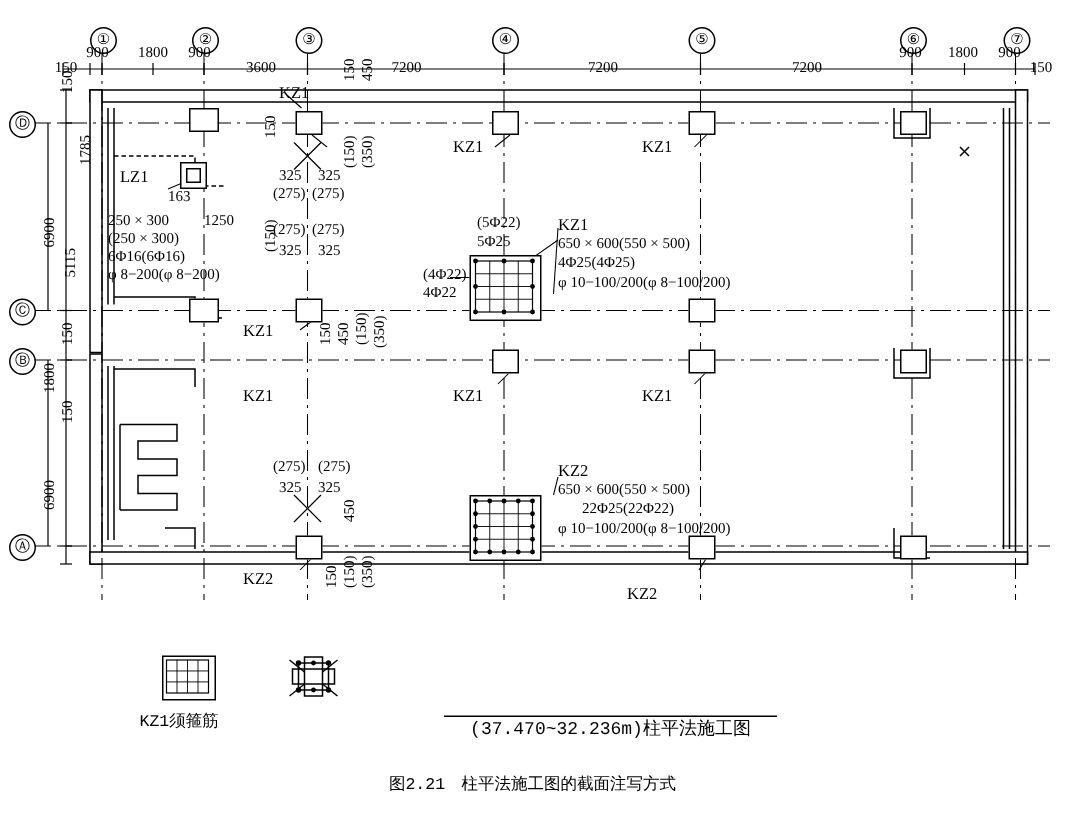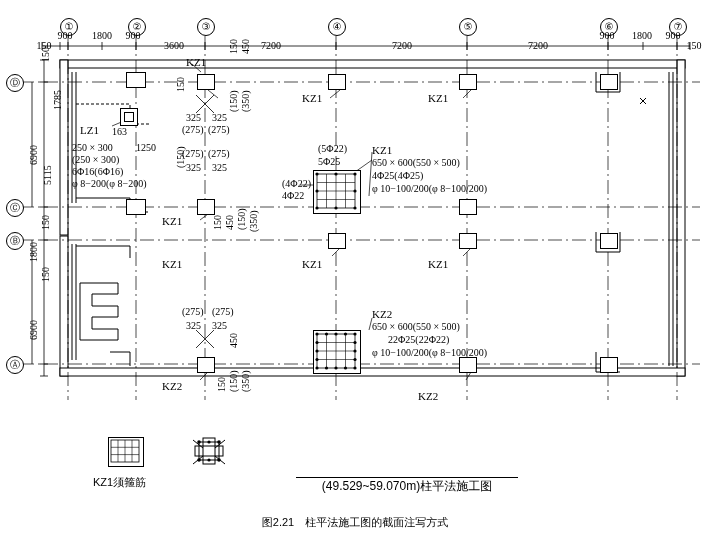--- a/index.html
+++ b/index.html
@@ -1,20 +1,20 @@
 <!DOCTYPE html>
 <html><head>
 <meta charset="utf-8">
 <style>
   html,body{margin:0;padding:0;background:#fff;}
   body{width:710px;height:543px;overflow:hidden;font-family:"Liberation Serif",serif;color:#000;}
   #stage{position:relative;width:710px;height:543px;}
   .t{position:absolute;white-space:nowrap;font-size:11px;line-height:1.1;}
   .tc{position:absolute;white-space:nowrap;font-size:11px;line-height:1.15;text-align:center;}
-  .cn{font-family:Liberation Sans, sans-serif;}
+  .cn{font-family:Liberation Mono, monospace;}
   .gridcirc{position:absolute;width:16px;height:16px;border:1px solid #000;border-radius:50%;
     font-size:10px;text-align:center;line-height:16px;background:#fff;}
   .col{position:absolute;border:1px solid #000;background:#fff;}
   .bigcol{position:absolute;border:1.5px solid #000;background:#fff;}
   .caption{position:absolute;width:710px;text-align:center;font-size:11px;}
   .small{font-size:10px;}
   svg{position:absolute;left:0;top:0;overflow:visible;}
 </style>
 </head>
 <body>
@@ -243,21 +243,21 @@
   <div class="t" style="left:302px;top:92px">KZ1</div>
   <div class="t" style="left:428px;top:92px">KZ1</div>
   <div class="t" style="left:162px;top:215px">KZ1</div>
   <div class="t" style="left:162px;top:258px">KZ1</div>
   <div class="t" style="left:302px;top:258px">KZ1</div>
   <div class="t" style="left:428px;top:258px">KZ1</div>
 
   <div class="t" style="left:162px;top:380px">KZ2</div>
   <div class="t" style="left:418px;top:390px">KZ2</div>
 
-  <div class="t" style="left:80px;top:124px">LZ1</div>
+  <div class="t" style="left:80px;top:112px">LZ1</div>
   <div class="t small" style="left:112px;top:126px">163</div>
   <div class="t small" style="left:136px;top:142px">1250</div>
   <div class="t small" style="left:72px;top:142px">250 × 300</div>
   <div class="t small" style="left:72px;top:154px">(250 × 300)</div>
   <div class="t small" style="left:72px;top:166px">6Φ16(6Φ16)</div>
   <div class="t small" style="left:72px;top:178px">φ 8−200(φ 8−200)</div>
 
   <div class="t" style="left:372px;top:144px">KZ1</div>
   <div class="t small" style="left:372px;top:157px">650 × 600(550 × 500)</div>
   <div class="t small" style="left:372px;top:170px">4Φ25(4Φ25)</div>
@@ -332,17 +332,17 @@
       <circle cx="14" cy="10" r="1.8"></circle>
         <circle cx="34" cy="10" r="1.8"></circle>
       <circle cx="14" cy="28" r="1.8"></circle>
         <circle cx="34" cy="28" r="1.8"></circle>
       <circle cx="24" cy="10" r="1.6"></circle>
         <circle cx="24" cy="28" r="1.6"></circle>
     </g>
   </svg>
 
   <div style="position:absolute;left:296px;top:477px;width:222px;border-top:1px solid #000"></div>
-  <div class="tc cn" style="left:292px;top:480px;width:230px;font-size:12px">(49.529~59.070m)柱平法施工图</div>
+  <div class="tc cn" style="left:292px;top:480px;width:230px;font-size:12px">(37.470~32.236m)柱平法施工图</div>
 
   <div class="caption cn" style="left:0;top:515px">图2.21　柱平法施工图的截面注写方式</div>
 
 </div>
 
 </body></html>

